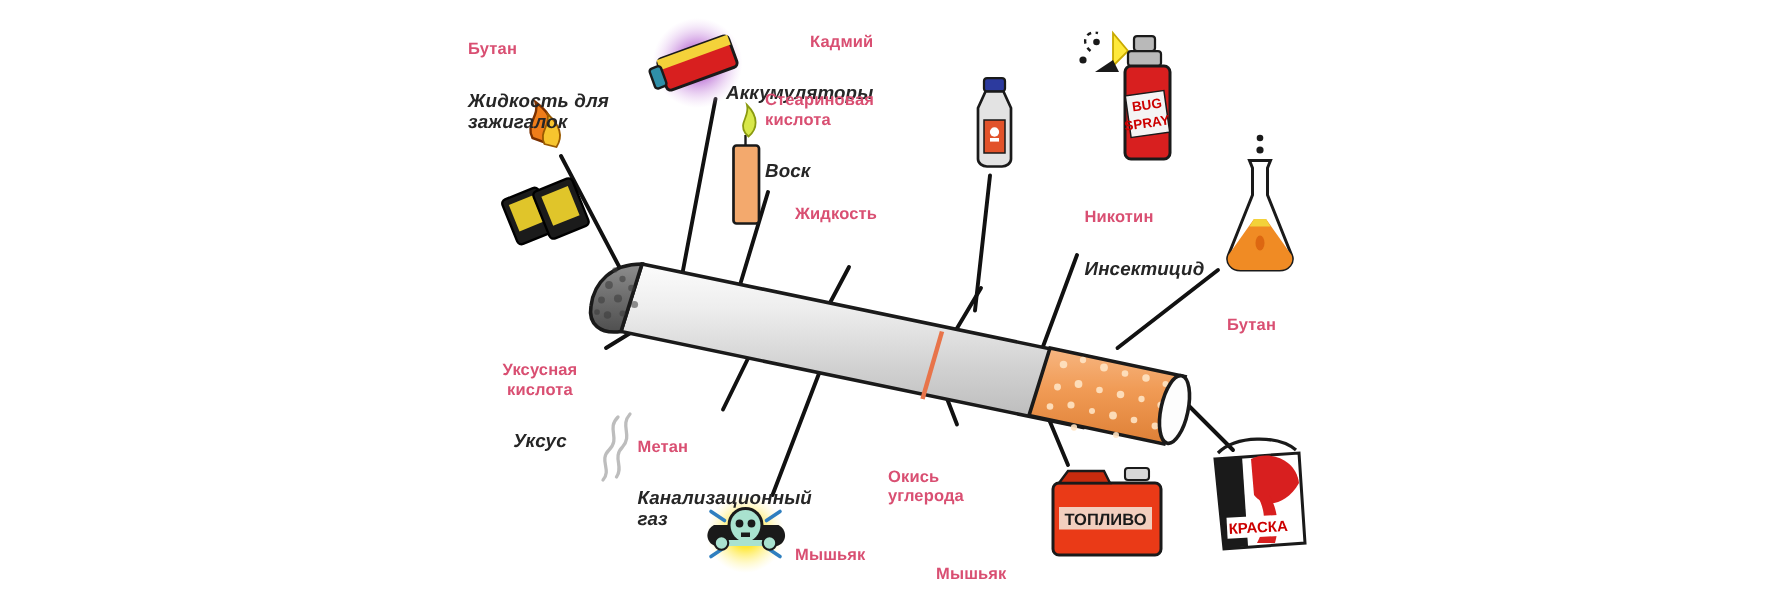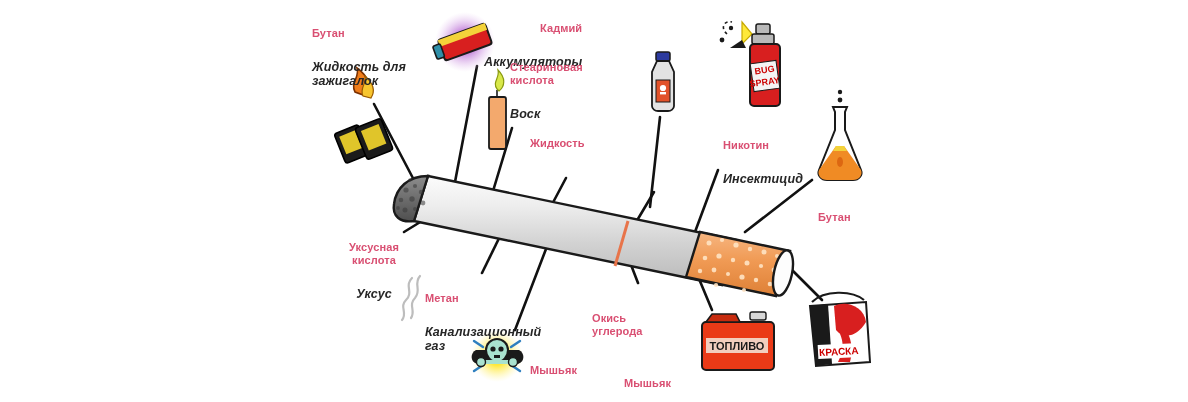--- a/index.html
+++ b/index.html
@@ -279,21 +279,21 @@
 
   <div class="label" style="left:723px; top:120px;">
     <span class="lbl-name">Никотин</span>
     <span class="lbl-desc">Инсектицид</span>
   </div>
 
   <div class="label" style="left:818px; top:192px;">
     <span class="lbl-name">Бутан</span>
   </div>
 
-  <div class="label center" style="left:326px; top:222px; width:96px;">
+  <div class="label center" style="left:312px; top:222px; width:96px;">
     <span class="lbl-name">Уксусная
 кислота</span>
     <span class="lbl-desc">Уксус</span>
   </div>
 
   <div class="label" style="left:592px; top:293px;">
     <span class="lbl-name">Окись
 углерода</span>
   </div>
 

